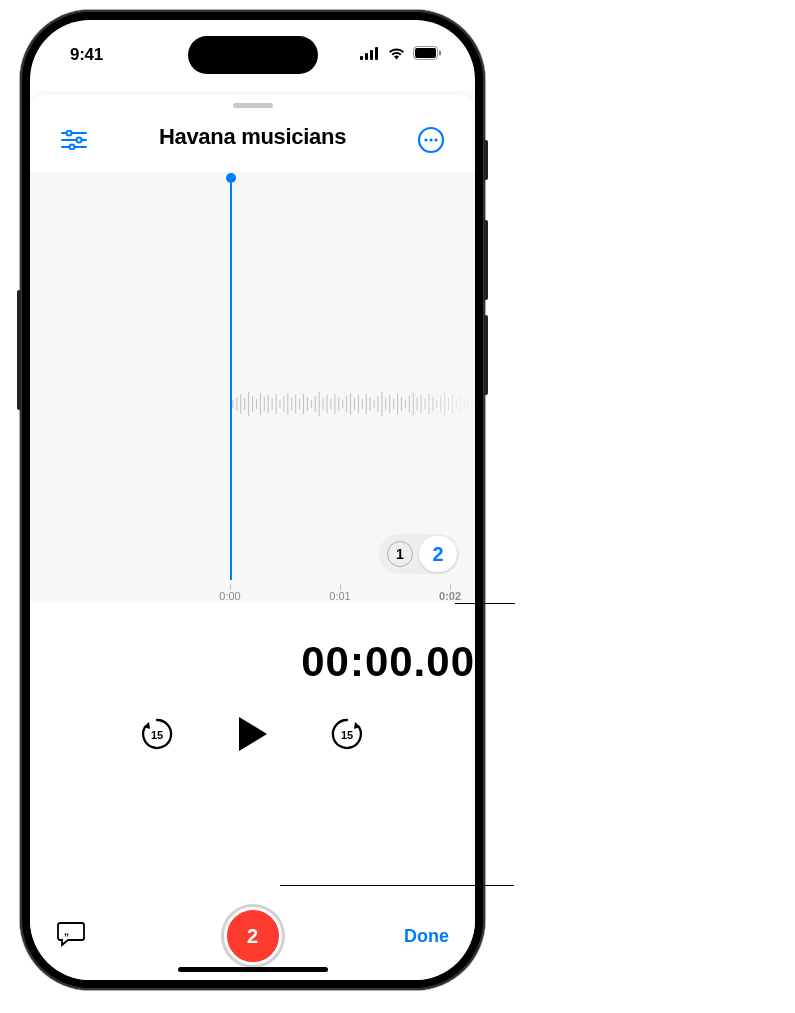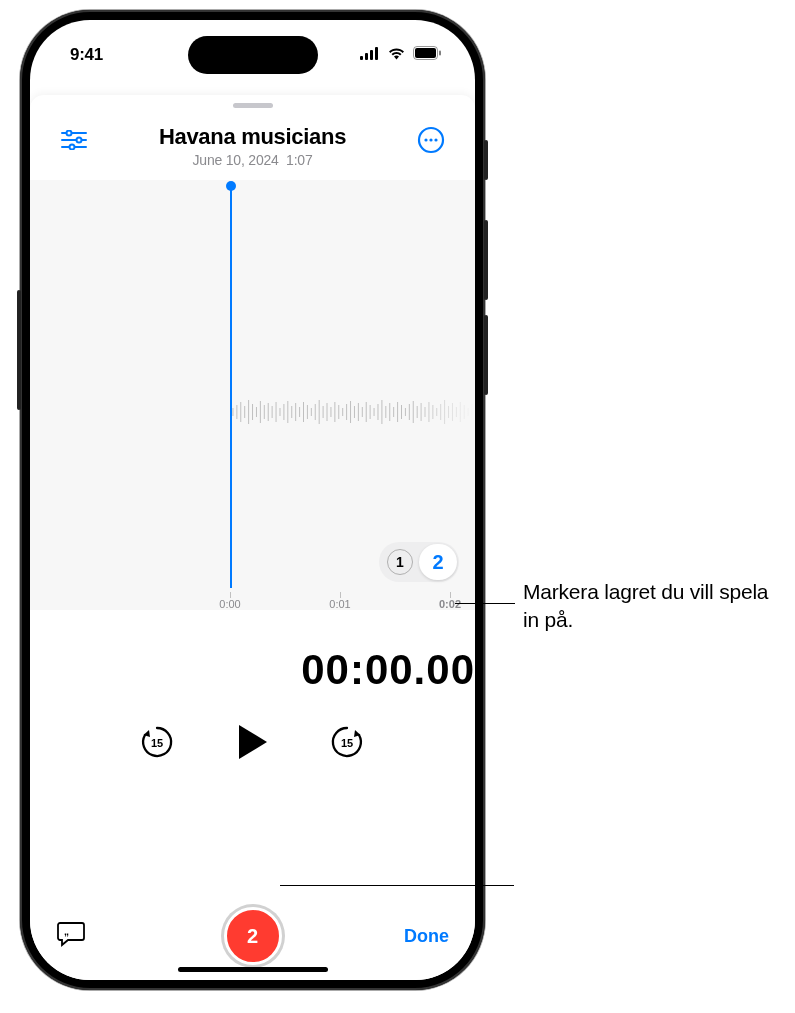--- a/index.html
+++ b/index.html
@@ -302,23 +302,20 @@
                   <line x1="1" y1="10" x2="25" y2="10"></line>
                   <circle cx="18" cy="10" r="2.5" fill="#fff"></circle>
                   <line x1="1" y1="17" x2="25" y2="17"></line>
                   <circle cx="11" cy="17" r="2.5" fill="#fff"></circle>
                 </svg>
               </span>
             </div>
           </div>
           <div class="header-center">
             <div class="rec-title">Havana musicians</div>
-            <div class="rec-sub">
-              <span>June 10, 2024</span>&nbsp;&nbsp;<span>1:07</span>
-            </div>
           </div>
           <div class="header-right">
             <div class="icon-btn">
               <span>
                 <svg width="28" height="28" viewBox="0 0 28 28">
                   <circle cx="14" cy="14" r="12" stroke="#007aff" stroke-width="2.2" fill="none"></circle>
                   <circle cx="9" cy="14" r="1.6" fill="#007aff"></circle>
                   <circle cx="14" cy="14" r="1.6" fill="#007aff"></circle>
                   <circle cx="19" cy="14" r="1.6" fill="#007aff"></circle>
                 </svg>
@@ -460,16 +457,15 @@
           </div>
           <div class="done-btn">Done</div>
         </div>
 
         <div class="home-ind"></div>
       </div>
     </div>
   </div>
 
   <div class="callout-line" style="left:455px; top:603px; width:60px;"></div>
-  <div class="callout" style="left:523px; top:578px; width:250px;">Markera lagret du vill spela in på.</div>
 
   <div class="callout-line" style="left:280px; top:885px; width:234px;"></div>
 </div>
 
 </body></html>

